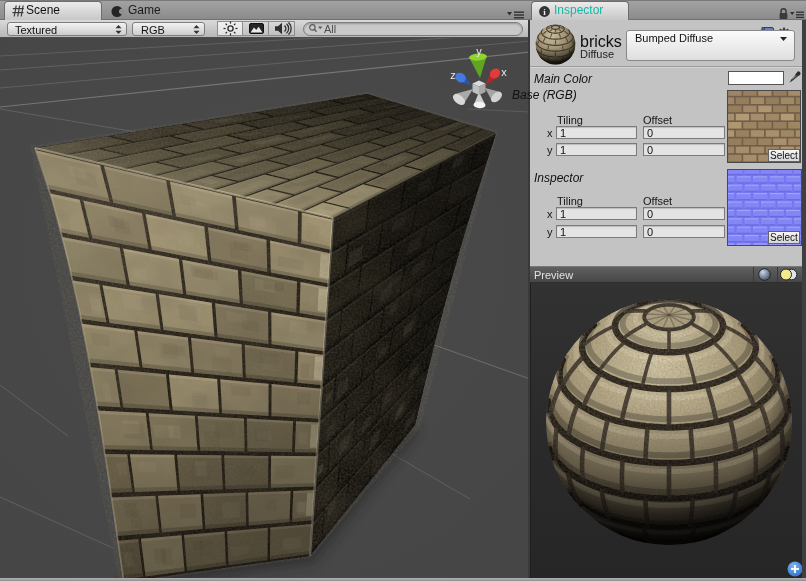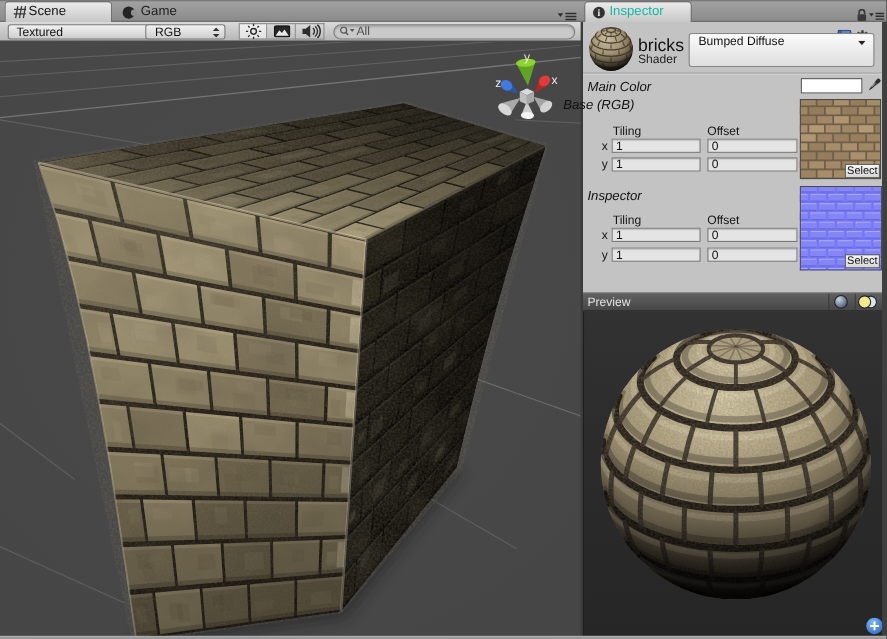--- a/index.html
+++ b/index.html
@@ -848,21 +848,21 @@
 <svg class="abs" style="left:790px;top:11px" width="14" height="8" viewBox="0 0 14 8">
   <polygon points="0,1 4.4,1 2.2,4" fill="#2e2e2e"></polygon>
   <g stroke="#2e2e2e" stroke-width="1.3">
         <line x1="6" y1="1.2" x2="14" y2="1.2"></line>
         <line x1="6" y1="3.8" x2="14" y2="3.8"></line>
         <line x1="6" y1="6.4" x2="14" y2="6.4"></line>
       </g>
 </svg>
 
 <div class="abs" id="toolbar"></div>
-<div class="dd" style="left:7px;width:140px">
+<div class="dd" style="left:7px;width:120px">
       <span style="position:absolute;left:7px;top:1px">Textured</span>
   <svg style="position:absolute;right:4px;top:2px" width="7" height="9" viewBox="0 0 7 9">
         <polygon points="3.5,0 6.5,3.2 0.5,3.2" fill="#333"></polygon>
         <polygon points="3.5,9 6.5,5.8 0.5,5.8" fill="#333"></polygon>
       </svg>
     </div>
 <div class="dd" style="left:132px;width:73px">
       <span style="position:absolute;left:8px;top:1px">RGB</span>
   <svg style="position:absolute;right:4px;top:2px" width="7" height="9" viewBox="0 0 7 9">
         <polygon points="3.5,0 6.5,3.2 0.5,3.2" fill="#333"></polygon>
@@ -961,21 +961,21 @@
 <path d="M 20.5 28.2 L 20.5 30.2 L 20.5 32.1" stroke="#3d3428" stroke-width="1.1" fill="none" opacity="0.75"></path>
 <path d="M 34.5 25.3 L 34.6 27.3 L 34.6 29.2" stroke="#3d3428" stroke-width="1.1" fill="none" opacity="0.75"></path>
 <path d="M 13.0 33.0 L 13.3 34.9 L 13.7 36.5" stroke="#3d3428" stroke-width="1.1" fill="none" opacity="0.75"></path>
 <path d="M 28.0 33.0 L 27.7 34.9 L 27.3 36.5" stroke="#3d3428" stroke-width="1.1" fill="none" opacity="0.75"></path>
 <path d="M 20.5 38.2 L 20.5 39.3 L 20.5 40.0" stroke="#3d3428" stroke-width="1.1" fill="none" opacity="0.75"></path>
     <circle cx="20.5" cy="20.5" r="20" fill="url(#mgl)"></circle>
     <rect x="0" y="24" width="41" height="17" fill="url(#sbotm)"></rect>
   </g>
 </svg>
 <div class="abs" style="left:580px;top:33px;font-size:16px;color:#101010">bricks</div>
-<div class="abs" style="left:580px;top:48px;font-size:11px;color:#222">Shader</div>
+<div class="abs" style="left:580px;top:48px;font-size:11px;color:#222">Diffuse</div>
 
 <svg class="abs" style="left:761px;top:27px" width="14" height="14" viewBox="0 0 14 14">
   <rect x="1" y="0.5" width="11.5" height="13" rx="1.5" fill="#5d82c8" stroke="#29406e" stroke-width="1"></rect>
   <rect x="1" y="0.5" width="2.6" height="13" fill="#3f62a8" stroke="#29406e" stroke-width="0.6"></rect>
   <text x="8" y="10.5" font-size="10" font-weight="bold" fill="#fff" text-anchor="middle" font-family="Liberation Sans, sans-serif">?</text>
 </svg>
 <svg class="abs" style="left:777px;top:27px" width="16" height="15" viewBox="0 0 16 15">
   <g fill="#3c3c3c">
     <circle cx="7" cy="6.5" r="4.2"></circle>
     <g stroke="#3c3c3c" stroke-width="2.1">

